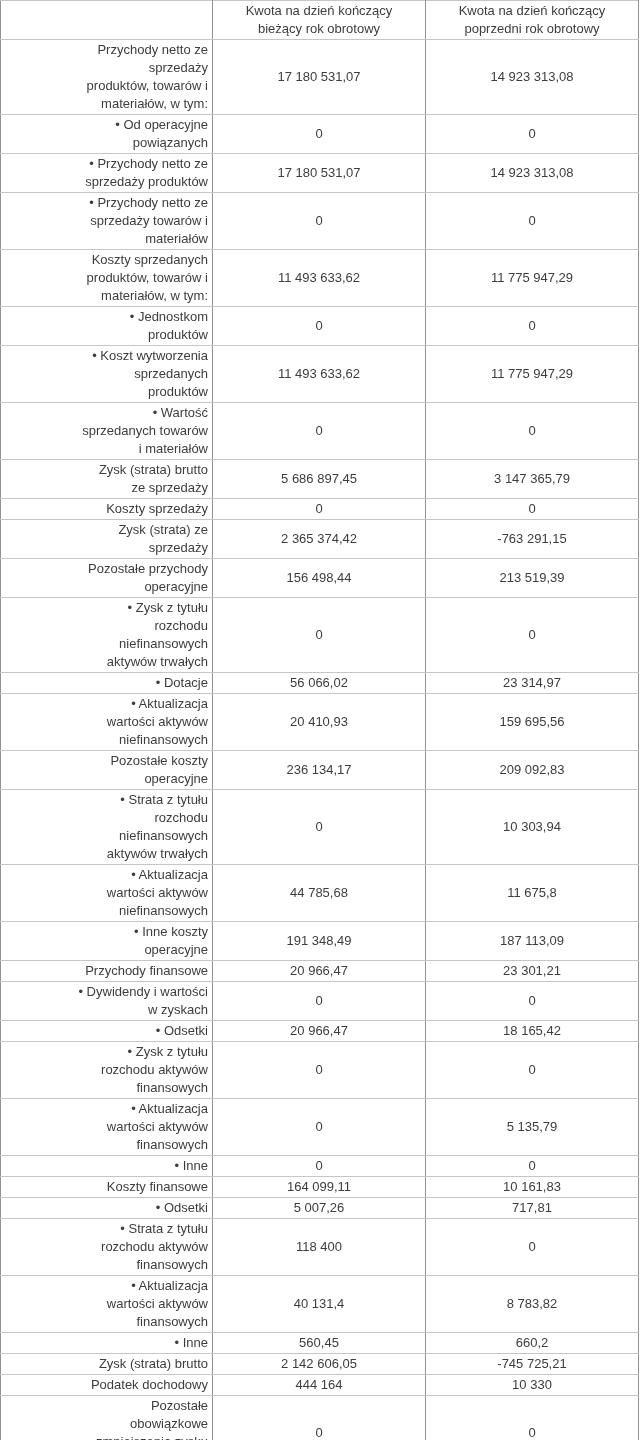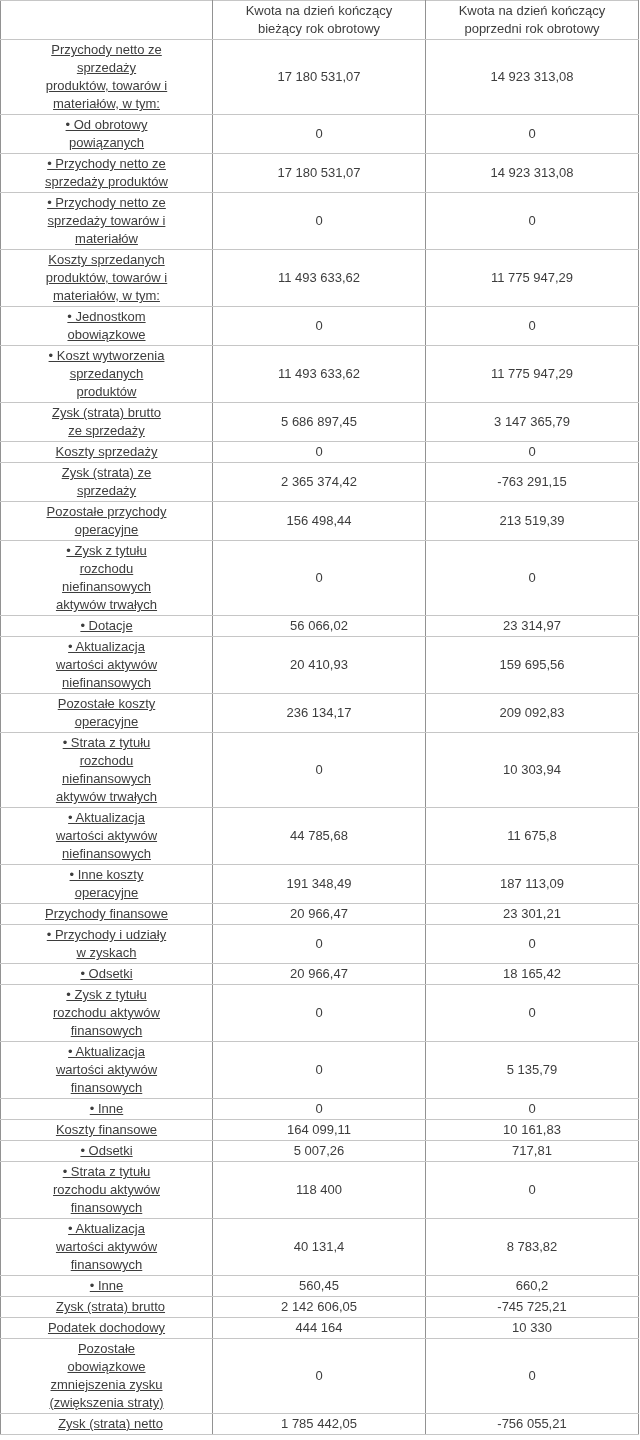--- a/index.html
+++ b/index.html
@@ -26,24 +26,23 @@
     border-color: #c6c6c6 #929292; 
     padding: 1px 4px;
     vertical-align: middle;
     font-weight: normal;
     overflow: hidden;
   }
   .col-label   { width: 212px; }
   .col-current { width: 213px; }
   .col-prev    { width: 213px; }
   td.label {
-    text-align: center;
+    text-align: right;
     padding-left: 6px;
     white-space: pre-wrap;
-    text-decoration: underline;
   }
   td.label.indent {
     padding-left: 12px;
   }
   td.value {
     text-align: center;
     white-space: pre-wrap;
   }
   th.head {
     text-align: center;
@@ -72,21 +71,21 @@
   <tbody>
       <tr>
         <td class="label">Przychody netto ze
 sprzedaży
 produktów, towarów i
 materiałów, w tym:</td>
         <td class="value">17 180 531,07</td>
         <td class="value">14 923 313,08</td>
       </tr>
       <tr>
-        <td class="label">• Od obrotowy
+        <td class="label">• Od operacyjne
 powiązanych</td>
         <td class="value">0</td>
         <td class="value">0</td>
       </tr>
       <tr>
         <td class="label">• Przychody netto ze
 sprzedaży produktów</td>
         <td class="value">17 180 531,07</td>
         <td class="value">14 923 313,08</td>
       </tr>
@@ -99,32 +98,39 @@
       </tr>
       <tr>
         <td class="label">Koszty sprzedanych
 produktów, towarów i
 materiałów, w tym:</td>
         <td class="value">11 493 633,62</td>
         <td class="value">11 775 947,29</td>
       </tr>
       <tr>
         <td class="label">• Jednostkom
-obowiązkowe</td>
+produktów</td>
         <td class="value">0</td>
         <td class="value">0</td>
       </tr>
       <tr>
         <td class="label">• Koszt wytworzenia
 sprzedanych
 produktów</td>
         <td class="value">11 493 633,62</td>
         <td class="value">11 775 947,29</td>
       </tr>
       <tr>
+        <td class="label">• Wartość
+sprzedanych towarów
+i materiałów</td>
+        <td class="value">0</td>
+        <td class="value">0</td>
+      </tr>
+      <tr>
         <td class="label">Zysk (strata) brutto
 ze sprzedaży</td>
         <td class="value">5 686 897,45</td>
         <td class="value">3 147 365,79</td>
       </tr>
       <tr>
         <td class="label">Koszty sprzedaży</td>
         <td class="value">0</td>
         <td class="value">0</td>
       </tr>
@@ -186,21 +192,21 @@
 operacyjne</td>
         <td class="value">191 348,49</td>
         <td class="value">187 113,09</td>
       </tr>
       <tr>
         <td class="label">Przychody finansowe</td>
         <td class="value">20 966,47</td>
         <td class="value">23 301,21</td>
       </tr>
       <tr>
-        <td class="label">• Przychody i udziały
+        <td class="label">• Dywidendy i wartości
 w zyskach</td>
         <td class="value">0</td>
         <td class="value">0</td>
       </tr>
       <tr>
         <td class="label">• Odsetki</td>
         <td class="value">20 966,47</td>
         <td class="value">18 165,42</td>
       </tr>
       <tr>

